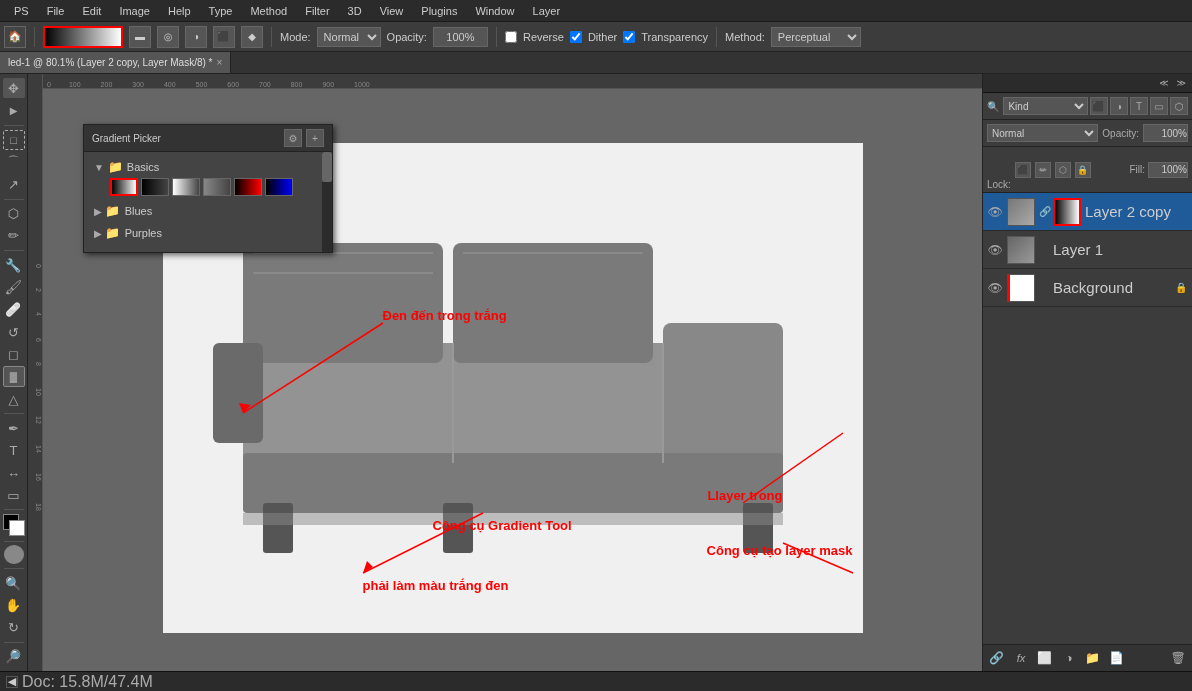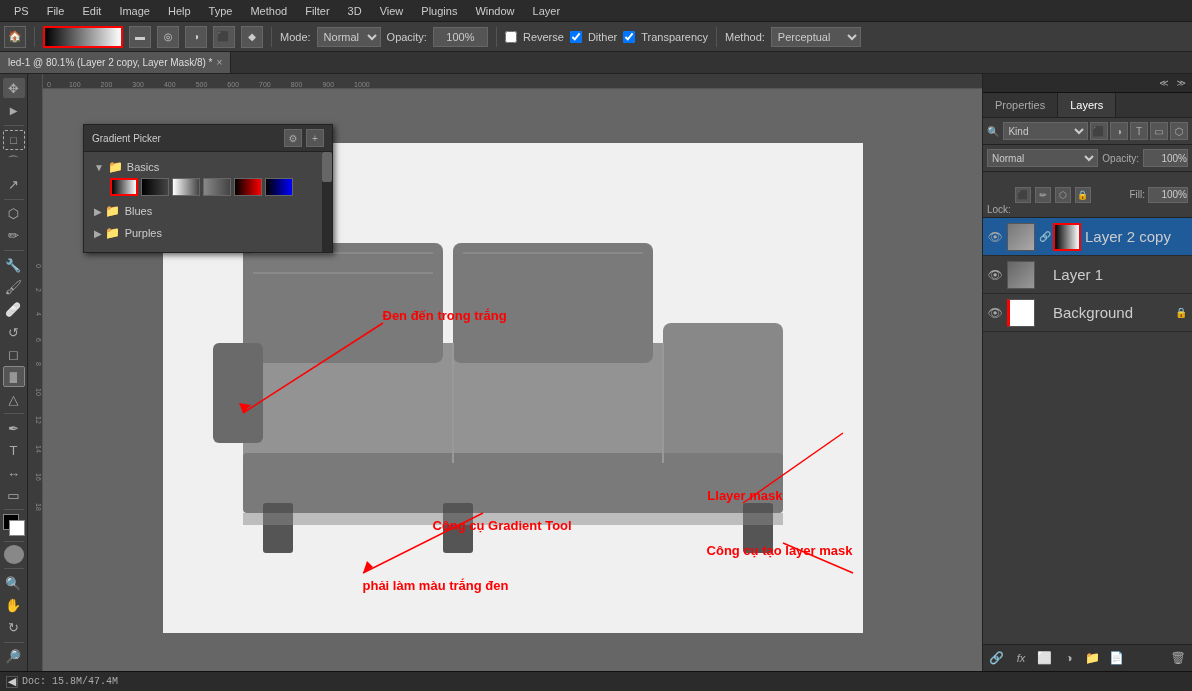--- a/index.html
+++ b/index.html
@@ -93,21 +93,21 @@
     .layer-mask-thumb { width: 28px; height: 28px; background: #fff; border: 1px solid #555; flex-shrink: 0; position: relative; }
     .layer-mask-red-border { border: 2px solid red !important; }
     .layer-name { color: #ccc; font-size: 15px; flex: 1; }
     .layer-lock-icon { color: #888; font-size: 10px; }
 
     #layers-footer { display: flex; align-items: center; padding: 3px 4px; border-top: 1px solid #222; background: #333; gap: 4px; }
     .layer-footer-btn { width: 20px; height: 20px; display: flex; align-items: center; justify-content: center; cursor: pointer; color: #aaa; font-size: 12px; }
 
     
     #statusbar { width: 100%; height: 20px; background: #2b2b2b; display: flex; align-items: center; padding: 0 6px; border-top: 1px solid #111; gap: 4px; }
-    .status-text { color: #aaa; font-size: 10px; font-family: Liberation Mono, monospace; }
+    .status-text { color: #aaa; font-size: 16px; }
 
     
     #tabbar { height: 22px; background: #333; display: flex; align-items: stretch; border-bottom: 1px solid #222; position: relative; }
     .doc-tab { display: flex; align-items: center; padding: 0 8px; gap: 4px; background: #555; border-right: 1px solid #222; font-size: 10px; color: #ddd; cursor: pointer; max-width: 300px; }
     .doc-tab-close { color: #aaa; font-size: 10px; cursor: pointer; }
 
     .canvas-bg { position: absolute; top: 30px; left: 0; right: 0; bottom: 0; background: #666; display: flex; align-items: center; justify-content: center; }
     .canvas-inner { width: 700px; height: 490px; background: white; position: relative; overflow: hidden; }
 
     .layer2copy-thumb { background: linear-gradient(to right, #888, #aaa); }
@@ -279,21 +279,21 @@
 
             <line x1="90" y1="110" x2="270" y2="110" stroke="#999" stroke-width="1"></line>
             <line x1="90" y1="130" x2="270" y2="130" stroke="#999" stroke-width="1"></line>
             <line x1="300" y1="110" x2="480" y2="110" stroke="#999" stroke-width="1"></line>
           </svg>
 
           <div style="position:absolute; top:165px; left:220px; color:red; font-size:13px; font-weight:bold; pointer-events:none;">Đen đến trong trắng</div>
 
           <div style="position:absolute; bottom:100px; left:270px; color:red; font-size:13px; font-weight:bold; pointer-events:none;">Công cụ Gradient Tool</div>
 
-          <div style="position:absolute; bottom:130px; right:80px; color:red; font-size:13px; font-weight:bold; pointer-events:none;">Llayer mask</div>
+          <div style="position:absolute; bottom:130px; right:80px; color:red; font-size:13px; font-weight:bold; pointer-events:none;">Llayer trong</div>
 
           <div style="position:absolute; bottom:75px; right:10px; color:red; font-size:13px; font-weight:bold; pointer-events:none;">Công cụ tạo layer mask</div>
 
           <div style="position:absolute; bottom:40px; left:200px; color:red; font-size:13px; font-weight:bold; pointer-events:none;">phải làm màu trắng đen</div>
 
           <svg style="position:absolute; top:0; left:0; width:100%; height:100%; pointer-events:none;">
 
             <line x1="220" y1="180" x2="80" y2="270" stroke="red" stroke-width="1.5"></line>
             <polygon points="80,270 88,262 76,260" fill="red"></polygon>
 
@@ -359,24 +359,20 @@
     </div>
   </div>
 
   <div id="right-panel">
 
     <div style="display:flex; background:#2b2b2b; border-bottom:1px solid #111; padding:2px; justify-content:flex-end;">
       <div style="color:#aaa; font-size:9px; cursor:pointer; padding:2px 4px;">≪</div>
       <div style="color:#aaa; font-size:9px; cursor:pointer; padding:2px 4px;">≫</div>
     </div>
 
-    <div id="panel-tabs">
-      <div class="panel-tab">Properties</div>
-      <div class="panel-tab active">Layers</div>
-    </div>
 
     <div id="layers-panel">
 
       <div id="layers-search">
         <span class="search-icon">🔍</span>
         <select class="layers-kind-select">
           <option>Kind</option>
         </select>
         <div class="layers-icon-btn">⬛</div>
         <div class="layers-icon-btn">◑</div>

